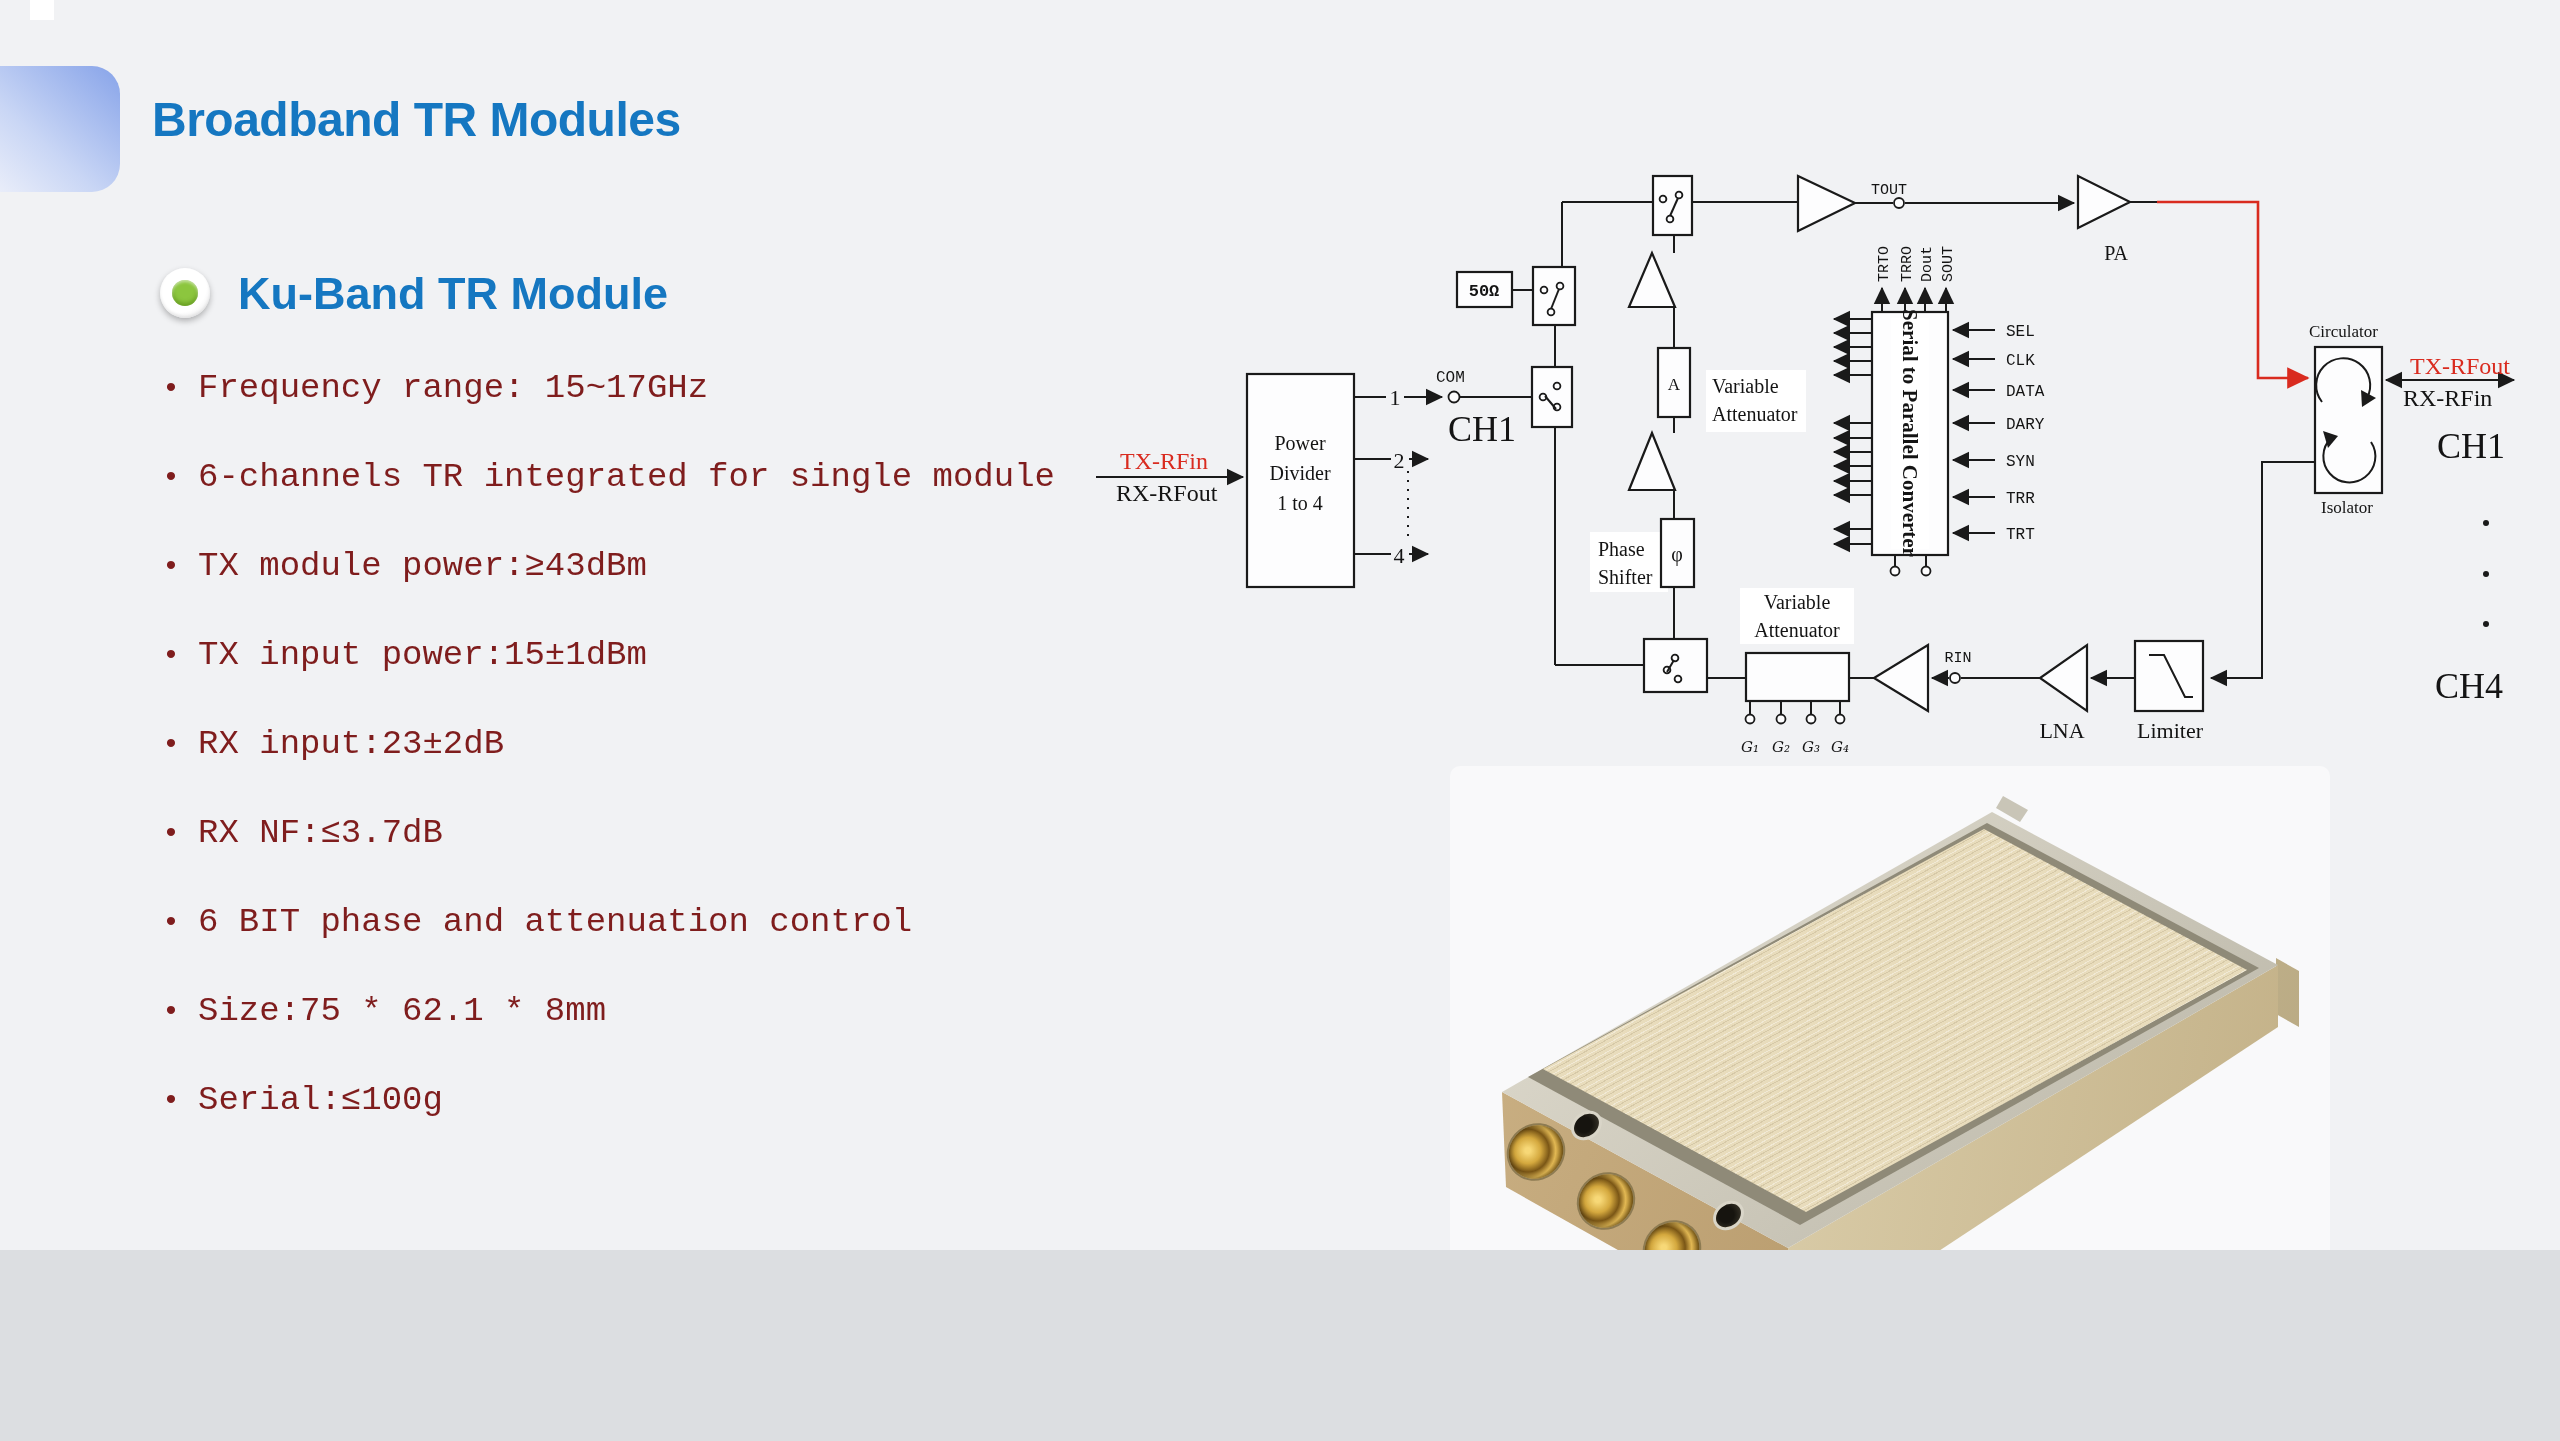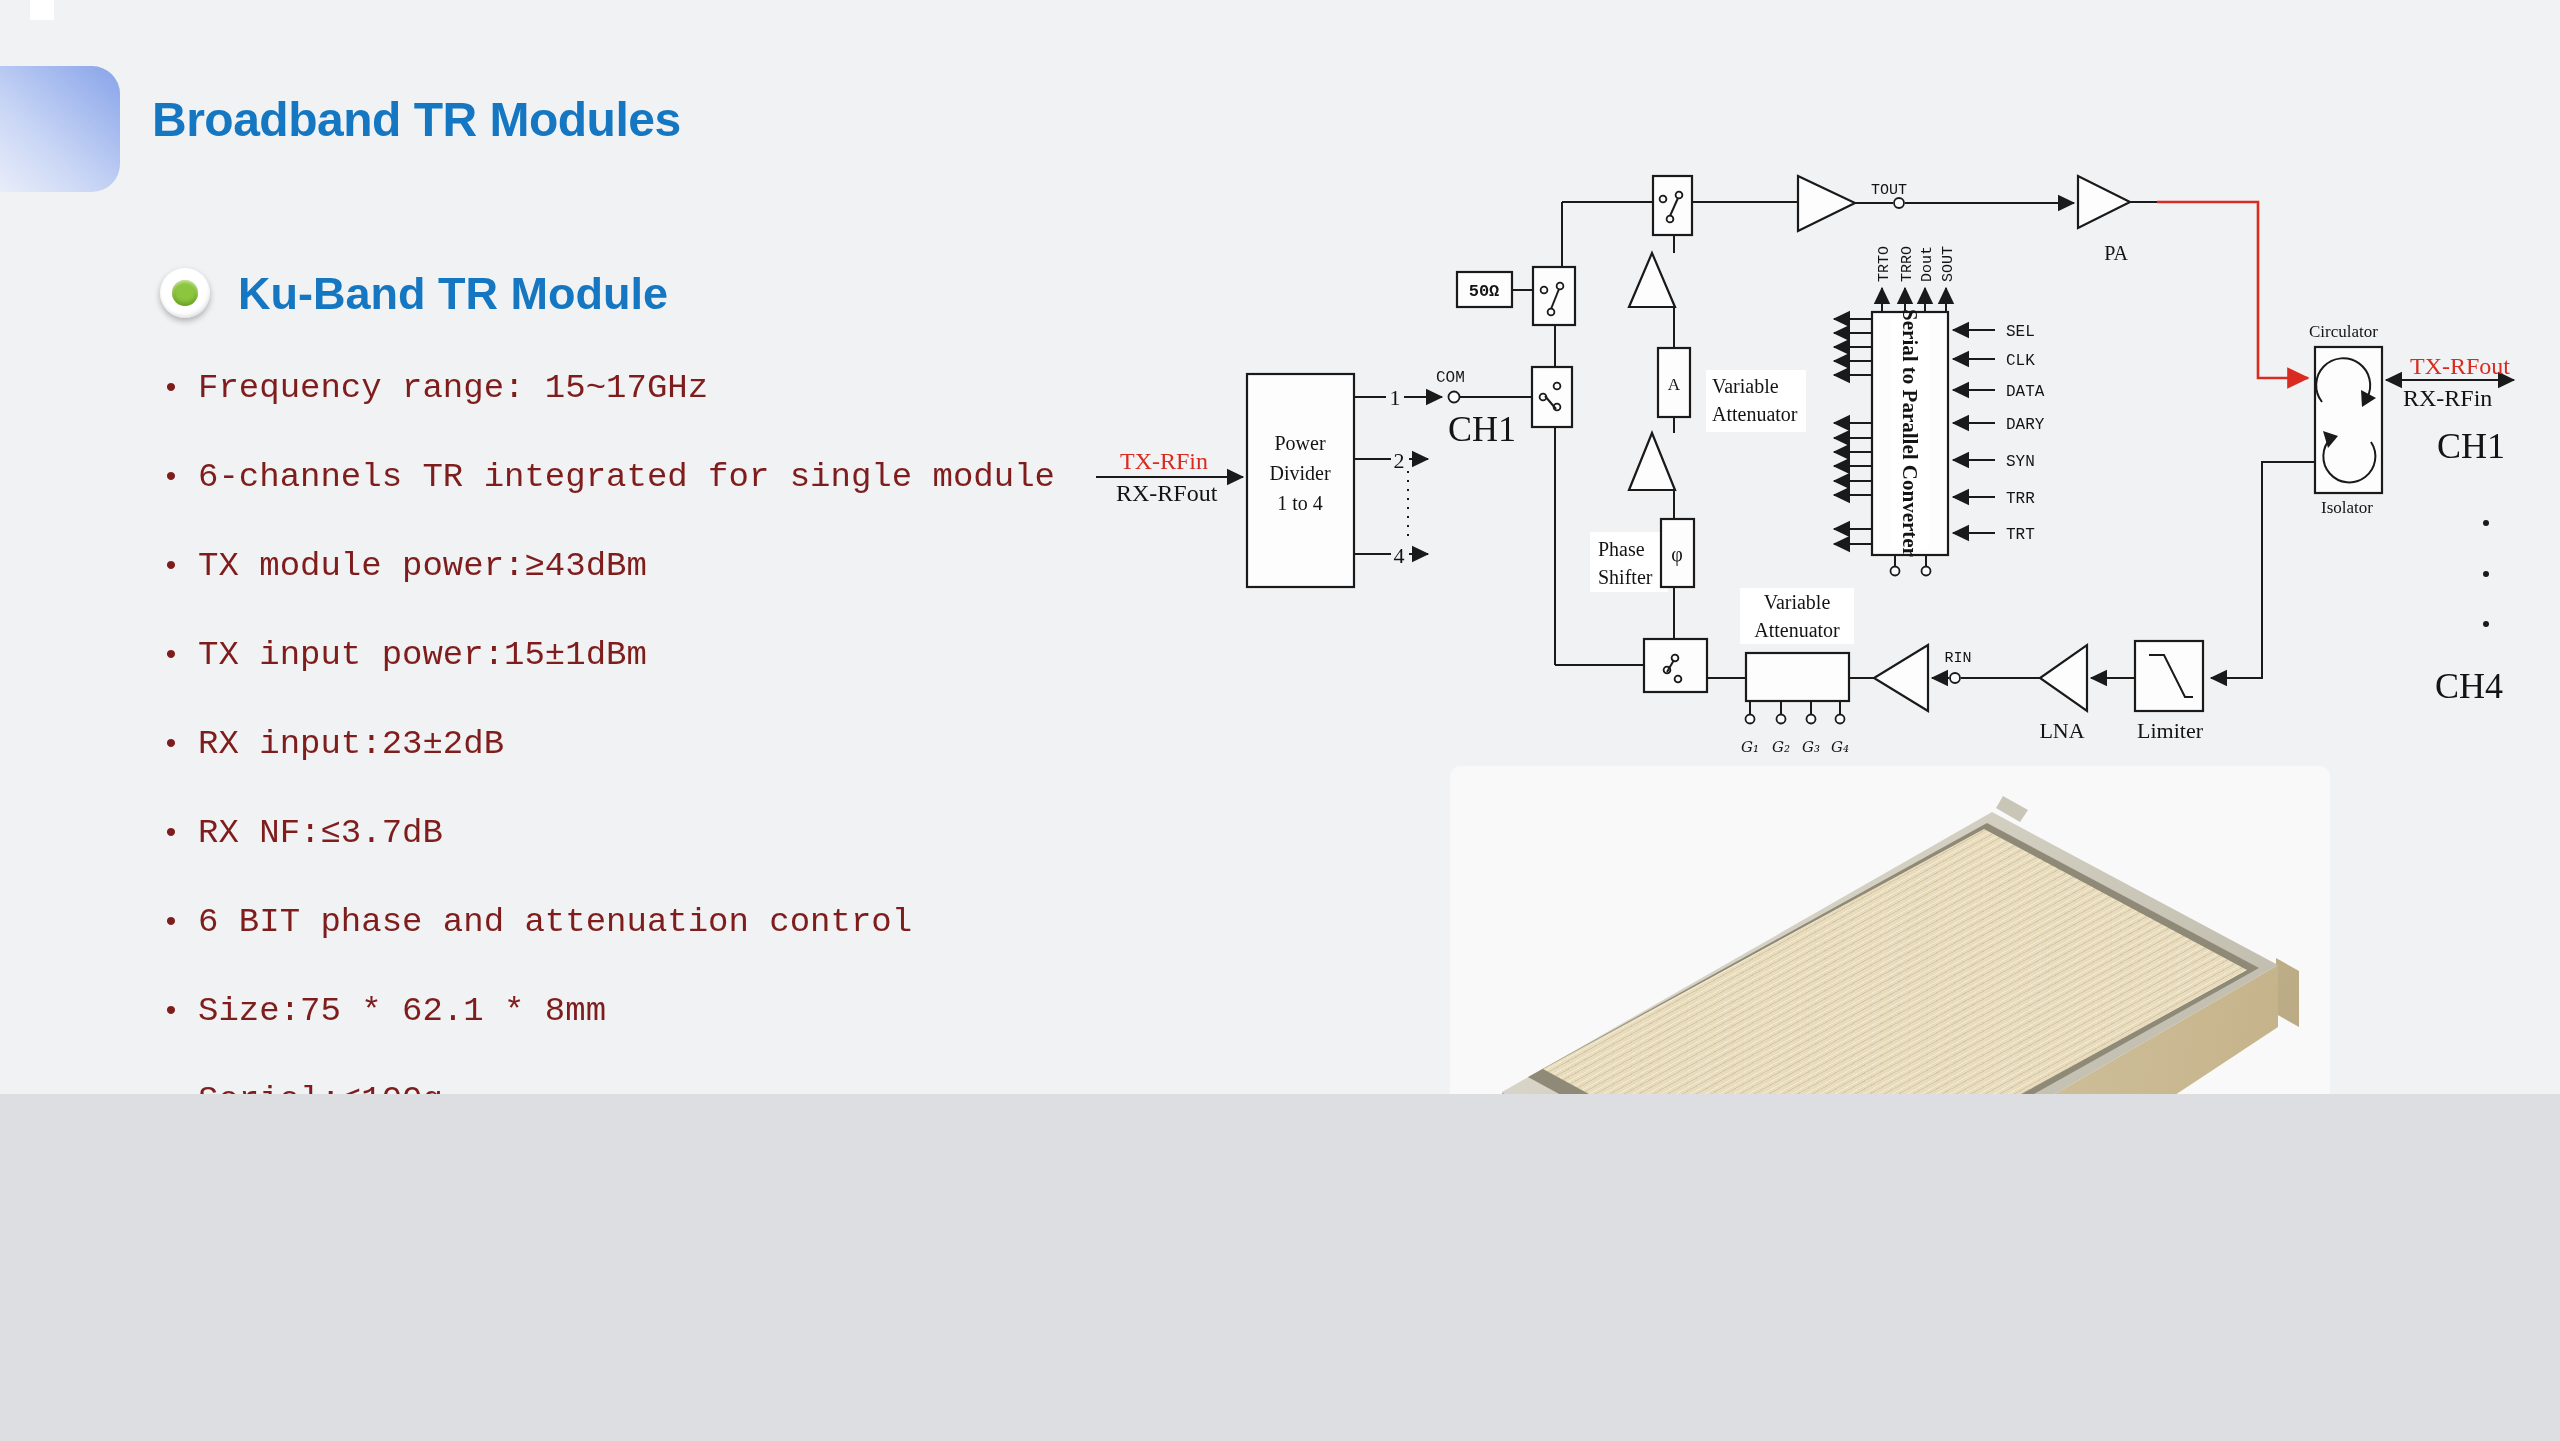--- a/index.html
+++ b/index.html
@@ -1,16 +1,16 @@
 <!DOCTYPE html>
 <html><head>
 <meta charset="utf-8">
 <style>
   html,body{margin:0;padding:0;background:#dcdee1;}
-  .slide{position:relative;width:2560px;height:1094px;background:#f1f2f4;overflow:hidden;
+  .slide{position:relative;width:2560px;height:1250px;background:#f1f2f4;overflow:hidden;
          font-family:"Liberation Sans",sans-serif;}
   .corner-accent{position:absolute;left:-36px;top:66px;width:156px;height:126px;border-radius:28px;
          background:linear-gradient(42deg,#edf0fa 8%,#c9d6f5 45%,#8da8ea 95%);}
   .corner-square{position:absolute;left:30px;top:0;width:24px;height:20px;background:#ffffff;}
   .page-title{position:absolute;left:152px;top:92px;margin:0;font-size:48px;font-weight:700;
          color:#1577c1;letter-spacing:-0.5px;}
   .section-head{position:absolute;left:160px;top:268px;display:flex;}
   .badge{width:50px;height:50px;border-radius:50%;background:radial-gradient(circle at 40% 35%,#ffffff 60%,#e2e2e4 100%);
          box-shadow:0 3px 6px rgba(0,0,0,.28),inset 0 -2px 3px rgba(0,0,0,.08);
          display:flex;align-items:center;justify-content:center;}

